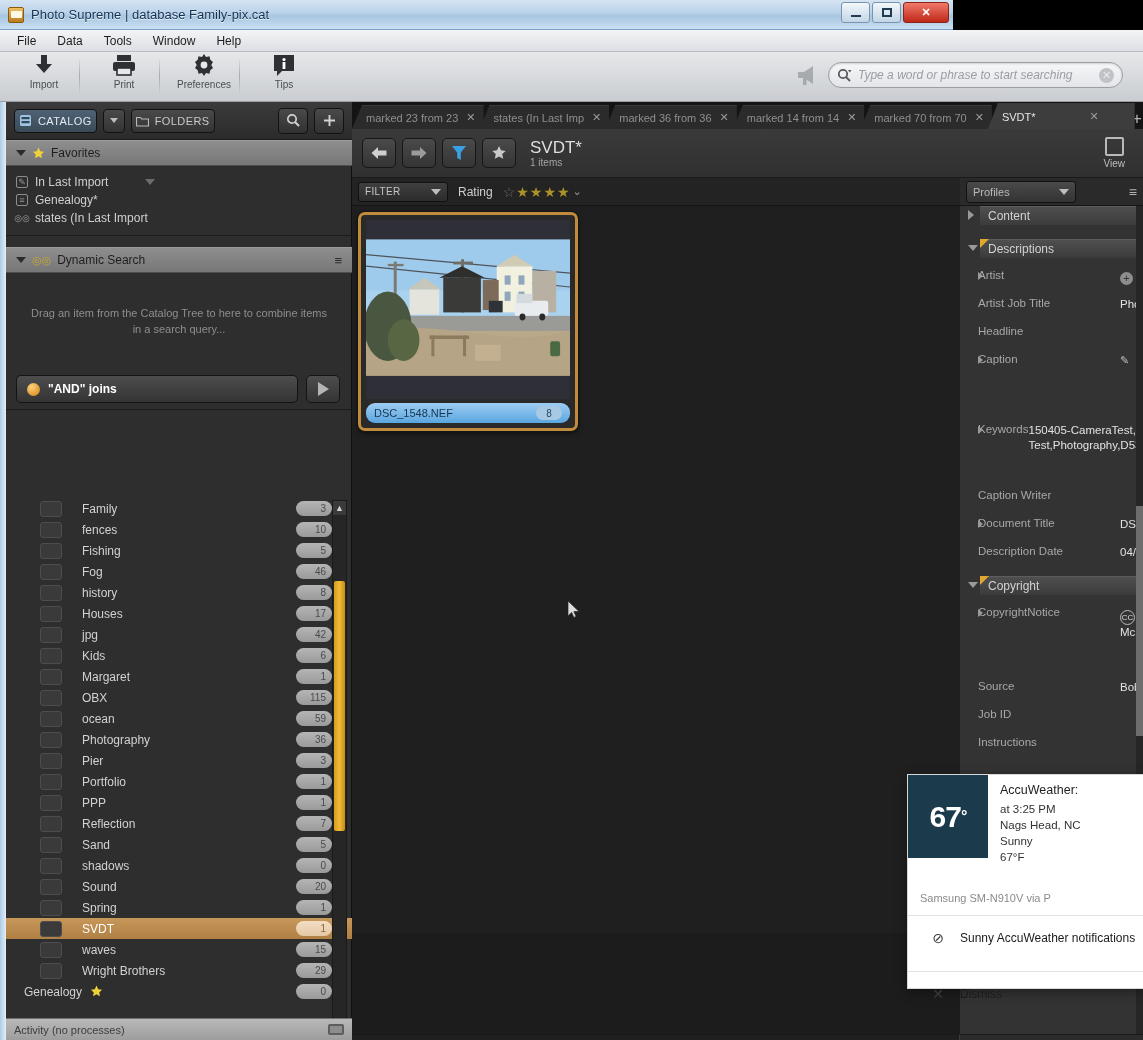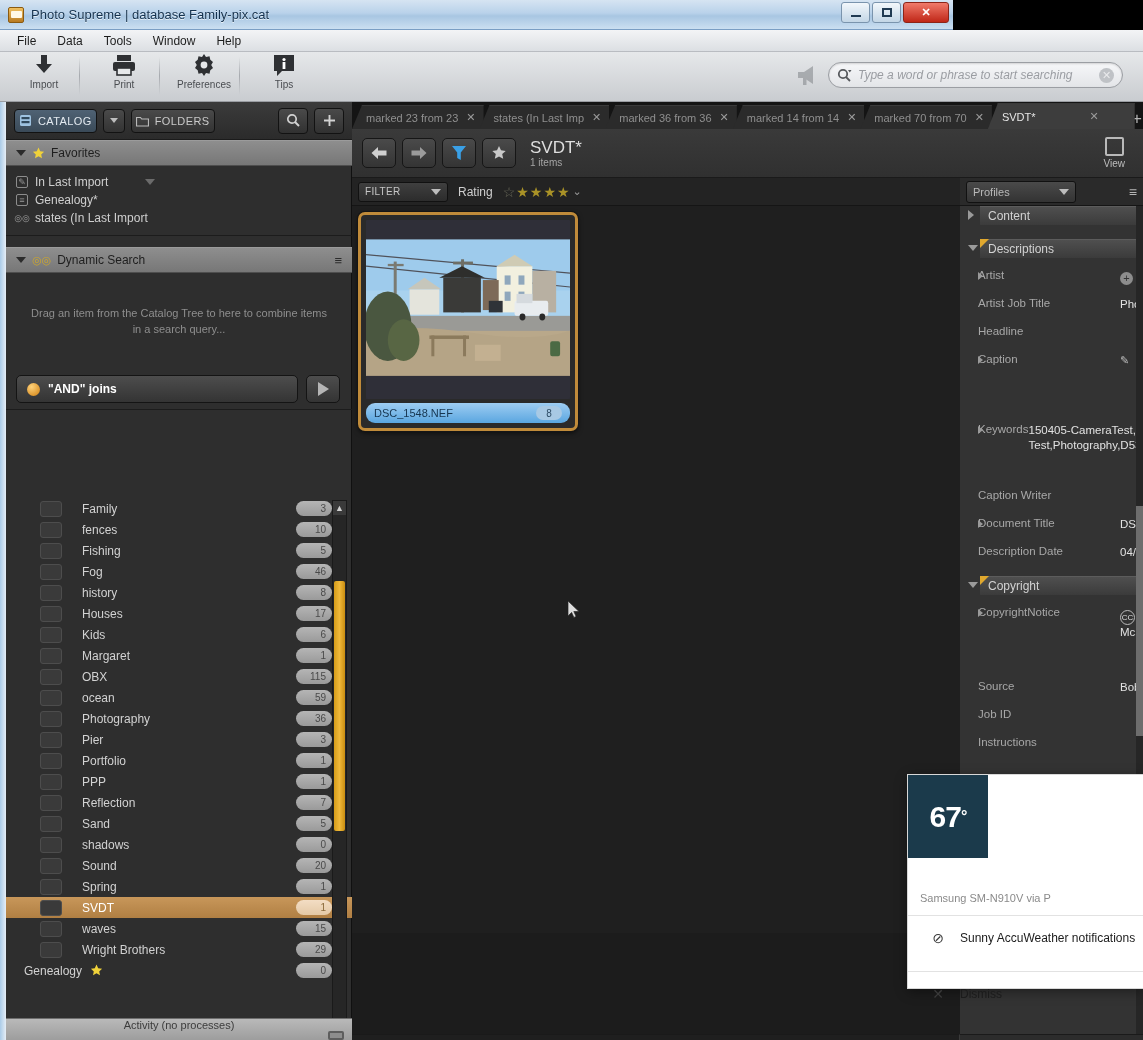--- a/index.html
+++ b/index.html
@@ -138,21 +138,21 @@
   .trow.sel .cnt{ background:linear-gradient(180deg,#f3ddc4,#e4c9a6); color:#8a6a3a; }
   .trow.root{ padding-left:18px; }
   .trow.root .nm{ margin-left:0; }
 
   .vscroll{ position:absolute; right:4px; top:398px; width:15px; height:550px; background:#262626; border:1px solid #1a1a1a; }
   .vscroll .up,.vscroll .dn{ height:14px;display:flex;align-items:center;justify-content:center;color:#cfcfcf;font-size:9px;background:#3a3a3a;}
   .vscroll .thumb{ position:absolute; left:1px; top:80px; width:11px; height:250px;
                    background:linear-gradient(90deg,#d79d19,#f0b93a,#c98d10); border-radius:2px; }
   .actbar{ position:absolute; left:6px; bottom:0; width:346px; height:22px;
            background:linear-gradient(180deg,#b9b9b9,#9d9d9d); display:flex; align-items:center; padding:0 8px;
-           color:#3c3c3c; font-size:11px; border-top:1px solid #6e6e6e;flex-direction:column; }
+           color:#3c3c3c; font-size:11px; border-top:1px solid #6e6e6e; }
   .actbar .grip{ margin-left:auto; width:16px;height:11px;border:2px solid #5d5d5d;border-radius:2px;background:#8d8d8d; }
 
   
   .rightarea{ position:absolute; left:352px; top:102px; width:791px; height:938px; background:#1c1c1c; }
 
   .tabbar{ position:absolute; left:0; top:0; width:791px; height:27px; background:#141414;
            display:flex; align-items:flex-end; }
   .tab{
     height:24px; display:flex; align-items:center; gap:8px; padding:0 8px 0 14px;
     background:#2b2b2b; color:#8f8f8f; font-size:11px; white-space:nowrap;
@@ -448,20 +448,25 @@
           </div>
           <div class="trow">
             <span class="chk"></span>
             <span class="nm">history</span>
             <span class="cnt">8</span>
           </div>
           <div class="trow">
             <span class="chk"></span>
             <span class="nm">Houses</span>
             <span class="cnt">17</span>
+          </div>
+          <div class="trow">
+            <span class="chk"></span>
+            <span class="nm">jpg</span>
+            <span class="cnt">42</span>
           </div>
           <div class="trow">
             <span class="chk"></span>
             <span class="nm">Kids</span>
             <span class="cnt">6</span>
           </div>
           <div class="trow">
             <span class="chk"></span>
             <span class="nm">Margaret</span>
             <span class="cnt">1</span>
@@ -786,20 +791,27 @@
     </div>
 
   </div>
 
   <div class="toast">
     <div class="top">
       <div class="temp">
         <span>67</span>
           <sup>°</sup>
       </div>
+      <div class="txt">
+        <div class="hd">AccuWeather:</div>
+        <div class="ln">at 3:25 PM</div>
+        <div class="ln">Nags Head, NC</div>
+        <div class="ln">Sunny</div>
+        <div class="ln">67°F</div>
+      </div>
     </div>
     <div class="src">Samsung SM-N910V via P</div>
     <div class="hr"></div>
     <div class="act">
       <span class="gl">⊘</span>
       <span>Sunny AccuWeather notifications</span>
     </div>
     <div class="hr"></div>
     <div class="act">
       <span class="gl">✕</span>

